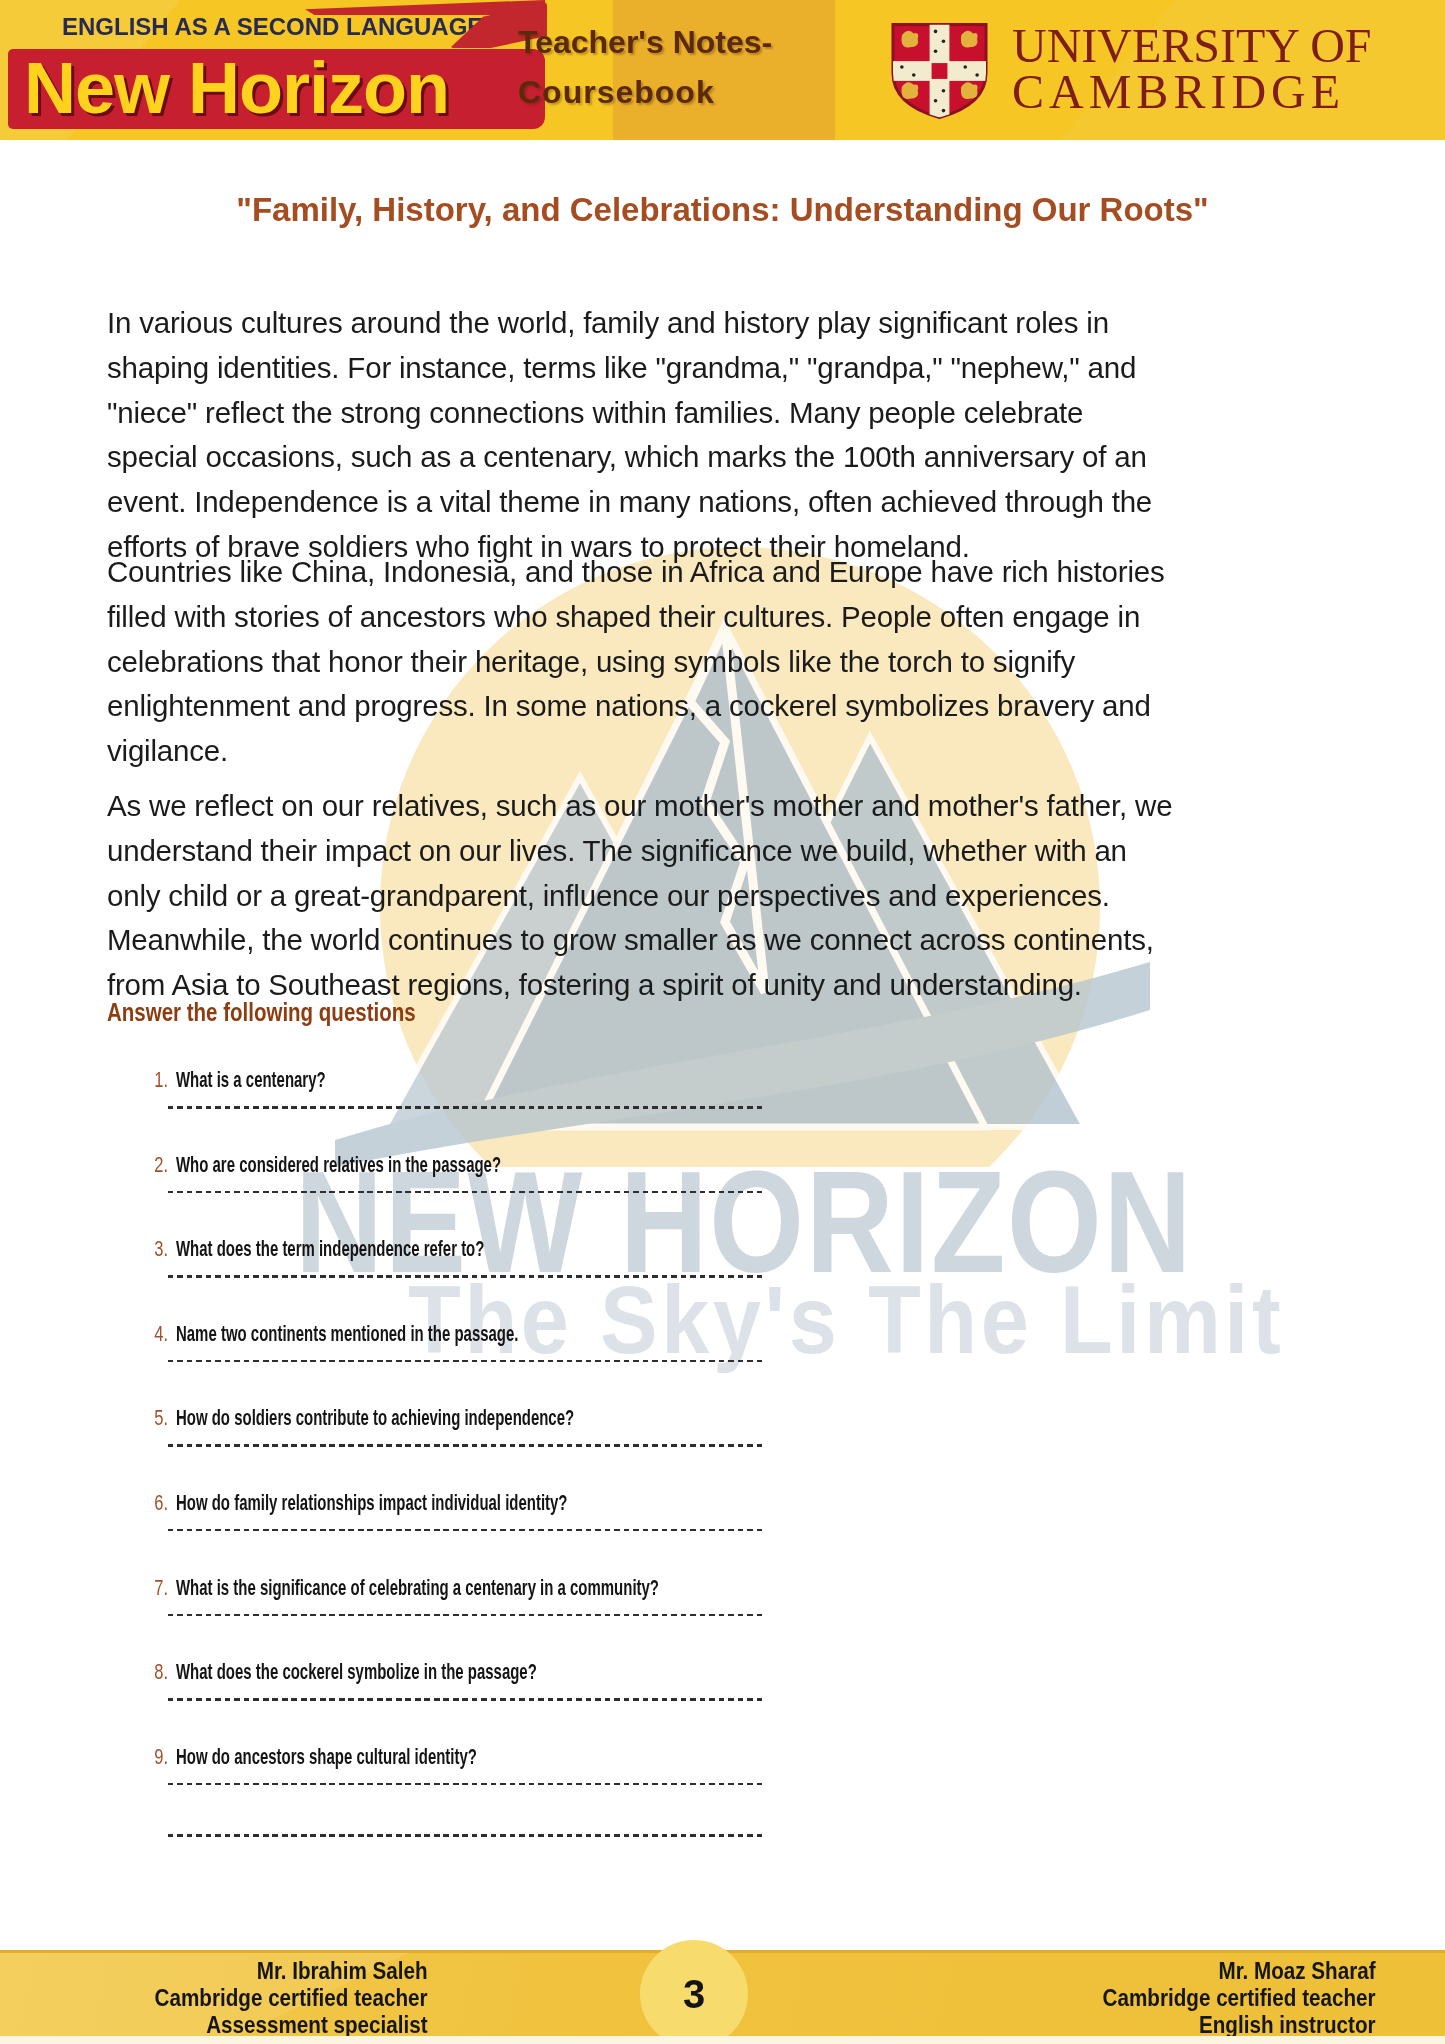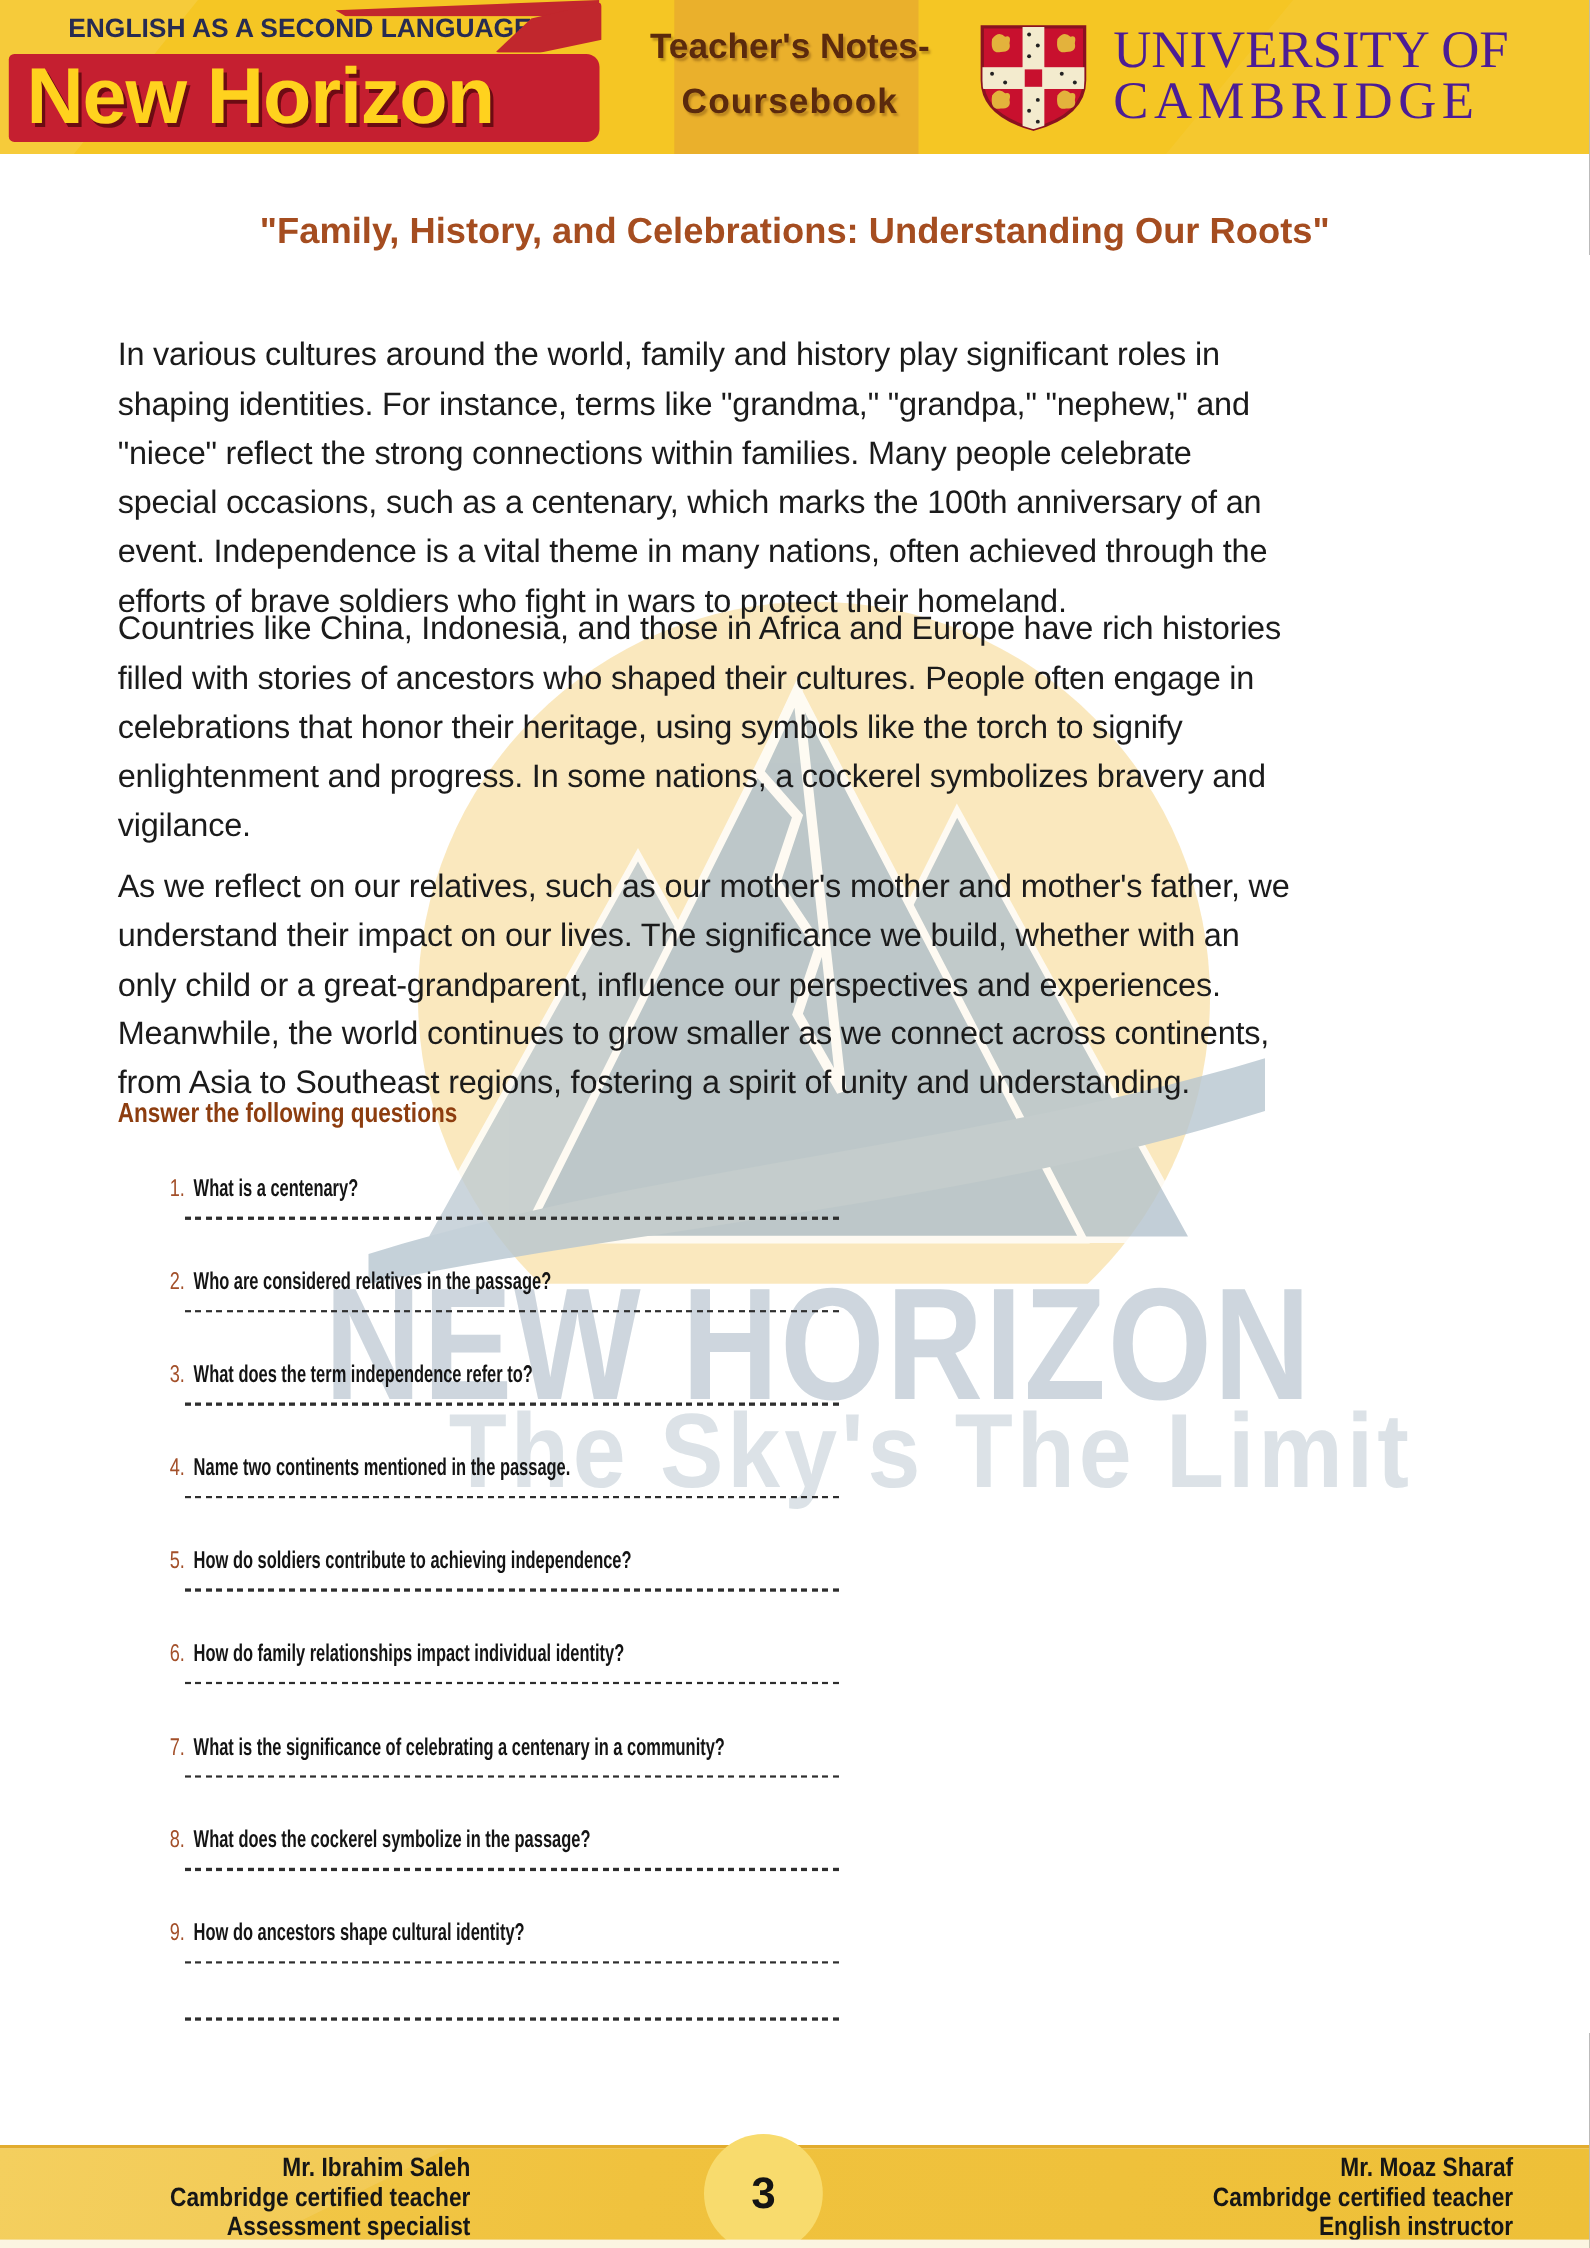--- a/index.html
+++ b/index.html
@@ -19,27 +19,27 @@
     color:#272B52; white-space:nowrap; letter-spacing:0px; }
   .swoosh-top { position:absolute; left:305px; top:0; width:240px; height:15px; background:#C1272D;
     clip-path:polygon(0 62%, 100% 0, 100% 100%, 4% 100%); }
   .swoosh-main { position:absolute; left:450px; top:2px; width:97px; height:46px; background:#C1272D;
     clip-path:polygon(0 100%, 34% 32%, 100% 0, 100% 74%, 42% 100%); border-radius:4px; }
   .brand-band { position:absolute; left:8px; top:49px; width:537px; height:80px; background:#C51F30;
     border-radius:5px 12px 12px 5px; }
   .brand-text { display:block; padding-left:16px; line-height:78px; font-size:72px; font-weight:bold;
     color:#FFD21E; white-space:nowrap; letter-spacing:-1px;
     text-shadow:3px 3px 0 rgba(92,8,14,0.85); }
-  .notes-block { position:absolute; left:518px; top:0; width:400px; height:140px; text-align:center;
+  .notes-block { position:absolute; left:518px; top:0; width:400px; height:140px; 
     color:#5B2A0D; font-weight:bold; }
   .notes-line1 { margin-top:24px; font-size:32px; white-space:nowrap; text-shadow:2px 2px 2px rgba(70,30,0,0.30); }
   .notes-line2 { margin-top:13px; font-size:32px; letter-spacing:1px; white-space:nowrap; text-shadow:2px 2px 2px rgba(70,30,0,0.30); }
   .cam-shield { position:absolute; left:890px; top:21px; width:99px; height:100px; }
   .cam-text { position:absolute; left:1012px; top:23px; font-family:"Liberation Serif", serif;
-    color:#4c1d95; font-weight:normal; }
+    color:#7f1d1d; font-weight:normal; }
   .cam-line1 { font-size:48px; line-height:46px; white-space:nowrap; }
   .cam-line2 { font-size:48px; line-height:46px; letter-spacing:5px; white-space:nowrap; }
   
   .watermark { position:absolute; inset:0; z-index:0; pointer-events:none; }
   .wm-logo { position:absolute; left:325px; top:542px; width:845px; height:625px; }
   .wm-line1 { position:absolute; left:295px; top:1150px; font-size:145px; font-weight:bold;
     color:#C6D0D9; white-space:nowrap; letter-spacing:2px; line-height:1;
     transform:scaleX(0.84); transform-origin:0 50%; opacity:0.85; }
   .wm-line2 { position:absolute; left:408px; top:1272px; font-size:96px; font-weight:bold;
     color:#D6DEE3; white-space:nowrap; letter-spacing:4px; line-height:1;

